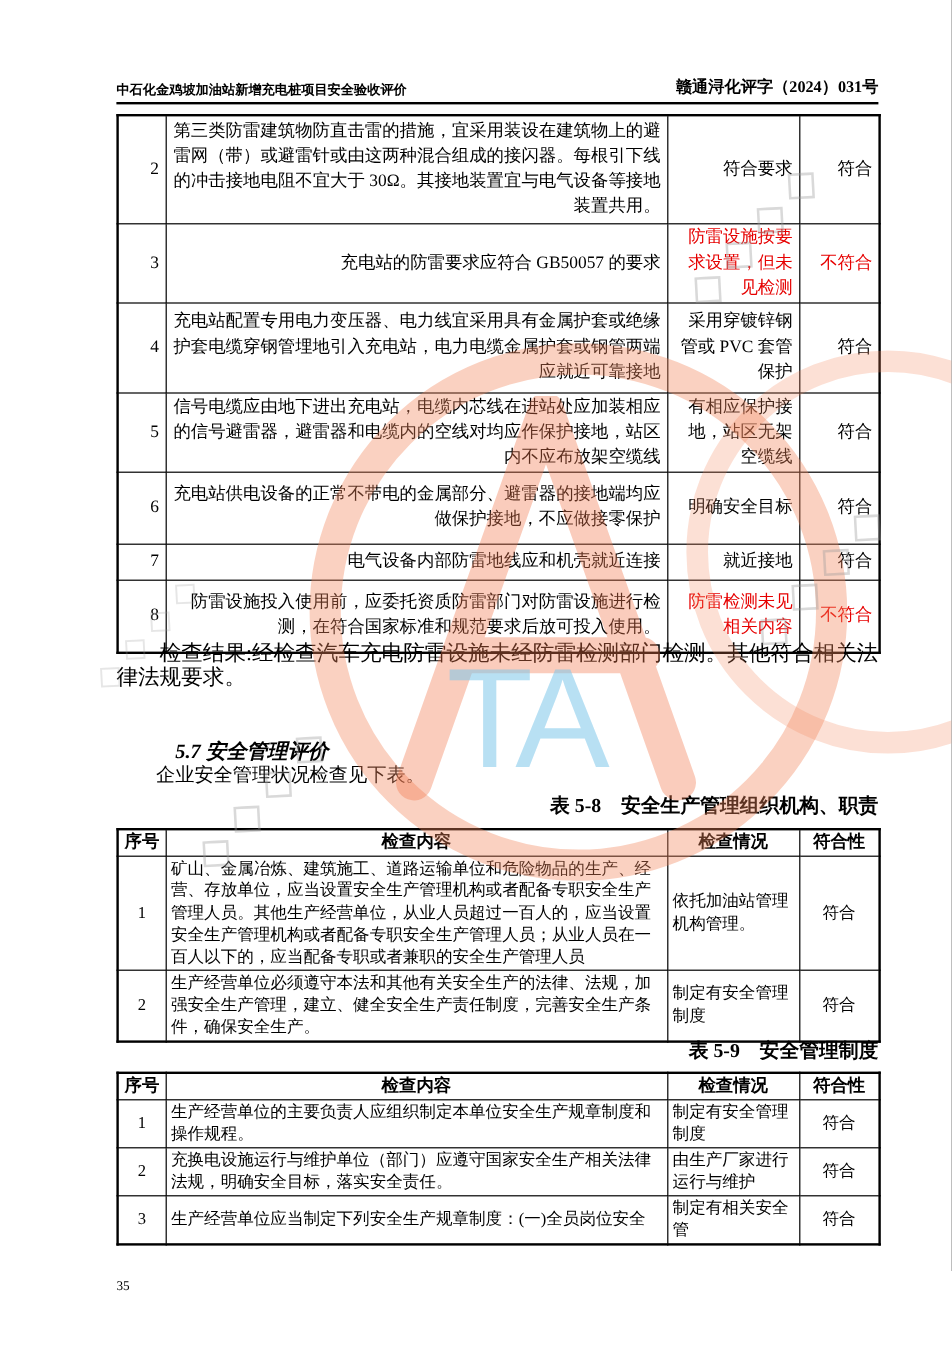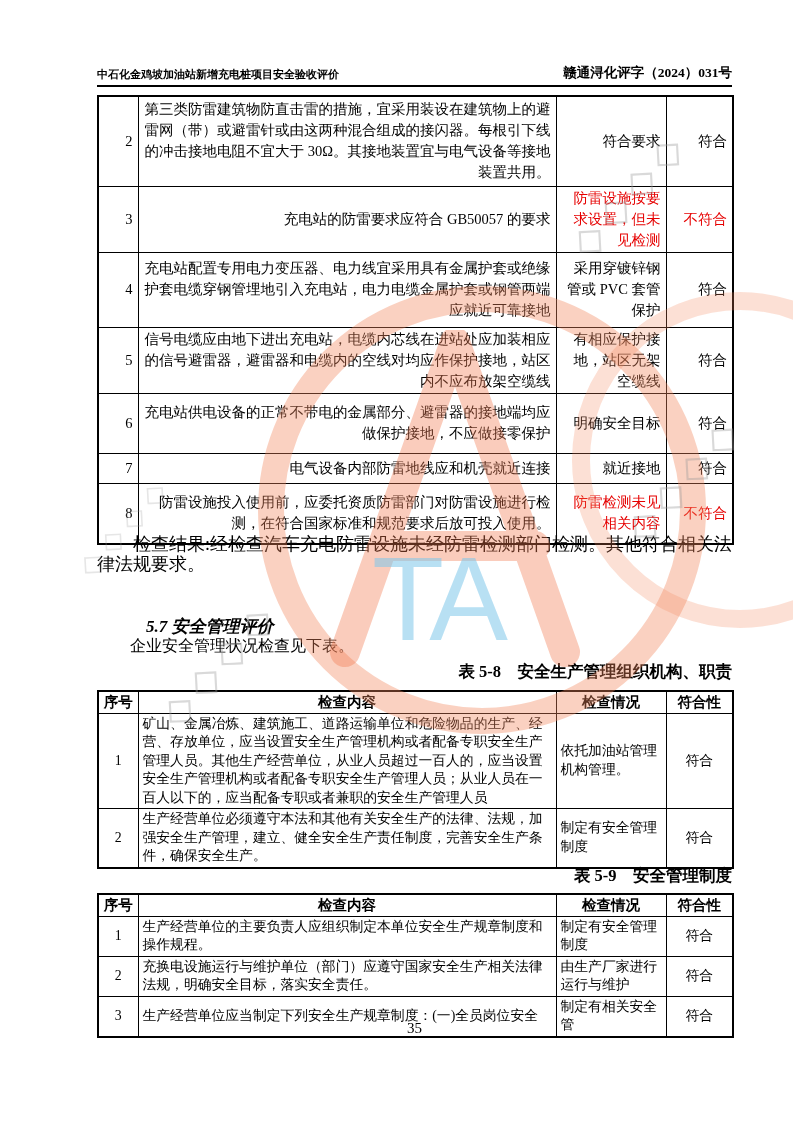--- a/index.html
+++ b/index.html
@@ -30,21 +30,21 @@
   .intro{position:absolute;left:130px;top:636px;margin:0;font-size:16px;}
   .caption{position:absolute;left:97px;width:635px;text-align:right;
            font-weight:bold;font-size:16.5px;}
   .cap58{top:661px;}
   .cap59{top:865px;}
   .t2{top:690px;}
   .t3{top:893px;}
   .t2 td,.t3 td{font-size:13.8px;line-height:18.5px;padding:1px 4px;}
   .t2 th,.t3 th{font-size:14.5px;line-height:18px;font-weight:bold;text-align:center;padding:1px 2px;}
   .sit2{text-align:left;}
-  .pagenum{position:absolute;left:97px;top:1020px;width:635px;text-align:center;font-size:15px;}
+  .pagenum{position:absolute;left:97px;top:1066px;width:635px;text-align:left;font-size:11px;}
   
   .wm{position:absolute;inset:0;pointer-events:none;z-index:3;}
   .wm-circle1{position:absolute;left:258px;top:286px;width:396px;height:396px;
               border:26px solid rgba(243,134,93,0.38);border-radius:50%;}
   .wm-circle2{position:absolute;left:572px;top:292px;width:300px;height:300px;
               border:18px solid rgba(243,134,93,0.26);border-radius:50%;}
   .wm-a{position:absolute;left:300px;top:330px;}
   .wm-ta{position:absolute;left:372px;top:540px;font-family:"Liberation Sans","DejaVu Sans",sans-serif;
          font-size:118px;line-height:1;color:rgba(125,198,234,0.55);letter-spacing:-6px;}
   .wm-red{position:absolute;left:245px;top:718px;font-size:72px;line-height:1;font-weight:bold;

